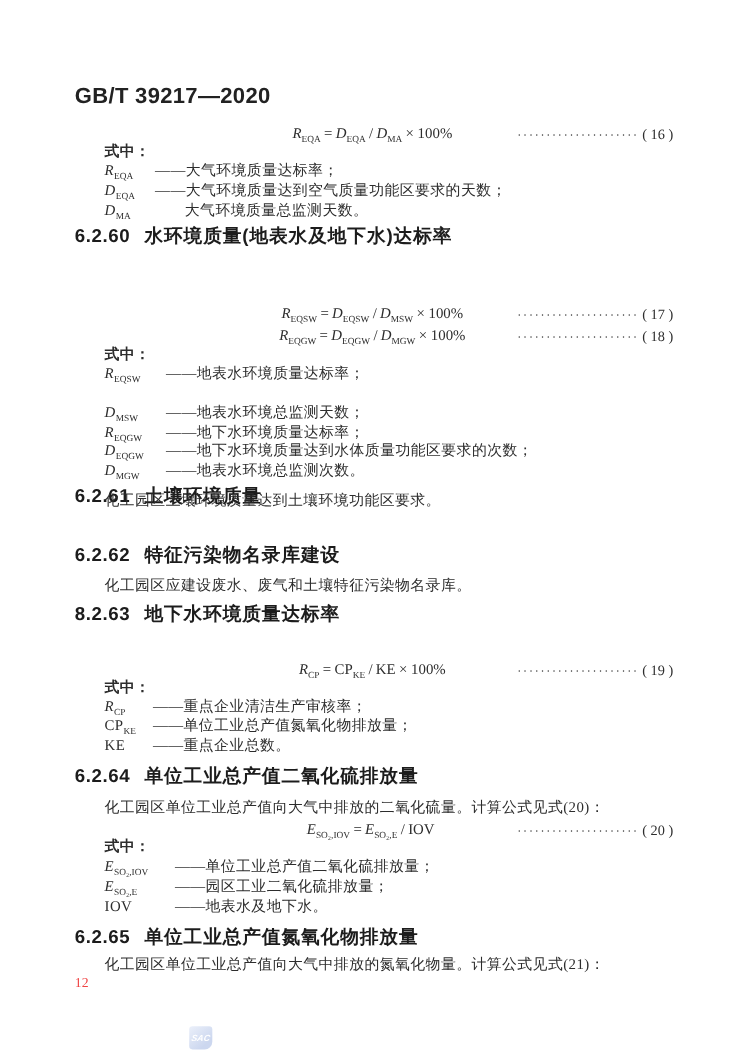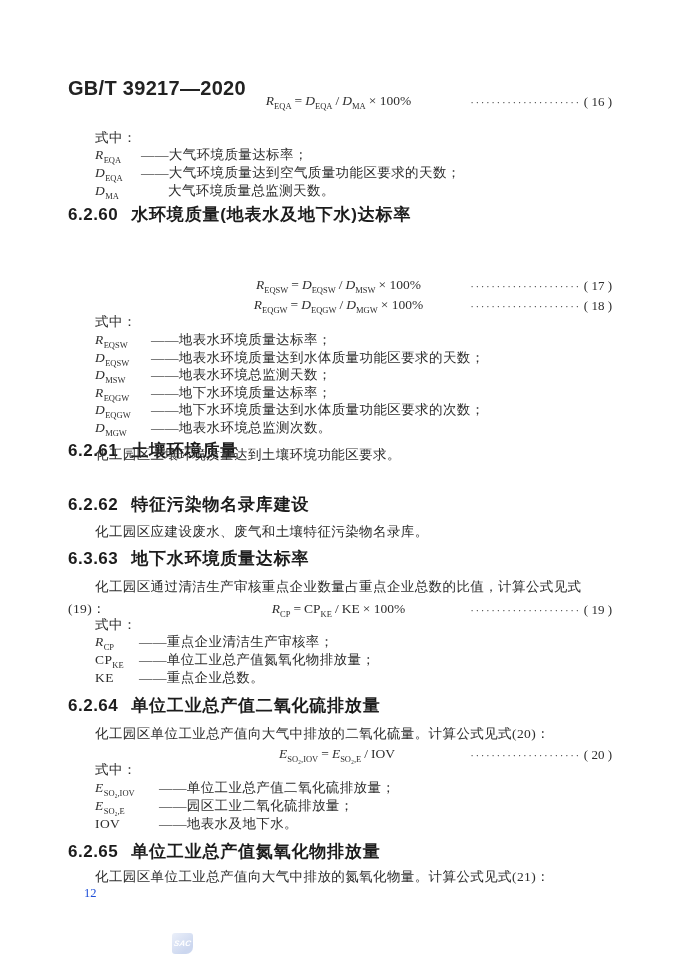--- a/index.html
+++ b/index.html
@@ -5,51 +5,51 @@
   html,body{margin:0;padding:0;background:#ffffff;}
   .page{position:relative;width:674px;height:962px;background:#ffffff;overflow:hidden;
         font-family:"Liberation Serif","DejaVu Serif",serif;color:#2d2d2d;}
   .blk{position:absolute;left:68px;right:62px;font-size:13.5px;line-height:17px;letter-spacing:0.4px;}
   .std-code{font-family:"Liberation Sans","DejaVu Sans",sans-serif;font-weight:bold;
             font-size:20px;letter-spacing:0.3px;color:#222;}
   .sec-head{font-family:"Liberation Sans","DejaVu Sans",sans-serif;font-weight:bold;
             font-size:17px;color:#1c1c1c;letter-spacing:0.8px;}
   .sec-no{margin-right:13px;letter-spacing:0.5px;}
   .para{text-indent:2em;line-height:22px;}
-  .where{left:95px;}
+  .where{left:95px;font-weight:bold;}
   .def-row{left:95px;white-space:nowrap;}
   .def-sym{display:inline-block;font-style:normal;}
   .def-sym i, .eq-body i{font-style:italic;font-family:"Liberation Serif","DejaVu Serif",serif;}
   sub{font-size:8.5px;letter-spacing:0;}
   .w16 .def-sym{min-width:46px;}
   .w17 .def-sym{min-width:56px;}
   .w19 .def-sym{min-width:44px;}
   .w20 .def-sym{min-width:64px;}
   .gap{padding-left:27px;}
   .eq-row{position:absolute;left:68px;right:62px;text-align:center;font-size:13.5px;line-height:17px;}
   .eq-body .op{padding:0 3px;}
   .eq-ref{position:absolute;right:0;top:1px;white-space:nowrap;}
   .dots{letter-spacing:1.6px;font-size:11px;color:#3a3a3a;}
   .eq-num{margin-left:3px;font-size:13px;color:#2d2d2d;}
-  .page-num{position:absolute;left:84px;top:886px;font-size:12.5px;color:#1d4ed8;}
+  .page-num{position:absolute;left:68px;top:886px;font-size:12.5px;color:#ef4444;}
   .watermark{position:absolute;left:172px;top:933px;width:21px;height:21px;
              border-radius:3px 3px 7px 3px;
              background:linear-gradient(140deg,#e9eef9 5%,#ccd7ef 75%);
              display:flex;align-items:center;justify-content:center;}
   .watermark span{color:#ffffff;font-style:italic;font-weight:bold;font-size:8px;
                   font-family:"Liberation Sans","DejaVu Sans",sans-serif;transform:skewX(-10deg);}
 </style>
 </head>
 <body>
 
 <div class="page">
 
   <div class="blk std-code" style="top:80px">GB/T 39217—2020</div>
 
-  <div class="eq-row" style="top:92px">
+  <div class="eq-row" style="top:112px">
     <span class="eq-body"><i>R</i><sub>EQA</sub><span class="op">=</span><i>D</i><sub>EQA</sub><span class="op">/</span><i>D</i><sub>MA</sub><span class="op">× 100%</span></span>
     <span class="eq-ref"><span class="dots">·····················</span><span class="eq-num">( 16 )</span></span>
   </div>
 
   <div class="blk where" style="top:129px">式中：</div>
 
   <div class="blk def-row w16" style="top:164px">
     <span class="def-sym"><i>D</i><sub>EQA</sub></span><span>——大气环境质量达到空气质量功能区要求的天数；</span>
   </div>
   <div class="blk def-row w16" style="top:146px">
@@ -70,23 +70,20 @@
   <div class="eq-row" style="top:296px">
     <span class="eq-body"><i>R</i><sub>EQGW</sub><span class="op">=</span><i>D</i><sub>EQGW</sub><span class="op">/</span><i>D</i><sub>MGW</sub><span class="op">× 100%</span></span>
     <span class="eq-ref"><span class="dots">·····················</span><span class="eq-num">( 18 )</span></span>
   </div>
 
   <div class="blk where" style="top:313px">式中：</div>
 
   <div class="blk def-row w17" style="top:331px">
     <span class="def-sym"><i>R</i><sub>EQSW</sub></span><span>——地表水环境质量达标率；</span>
   </div>
-  <div class="blk def-row w17" style="top:349px">
-    <span class="def-sym"><i>D</i><sub>EQSW</sub></span><span>——地表水环境质量达到水体质量功能区要求的天数；</span>
-  </div>
   <div class="blk def-row w17" style="top:366px">
     <span class="def-sym"><i>D</i><sub>MSW</sub></span><span>——地表水环境总监测天数；</span>
   </div>
   <div class="blk def-row w17" style="top:384px">
     <span class="def-sym"><i>R</i><sub>EQGW</sub></span><span>——地下水环境质量达标率；</span>
   </div>
   <div class="blk def-row w17" style="top:401px">
     <span class="def-sym"><i>D</i><sub>EQGW</sub></span><span>——地下水环境质量达到水体质量功能区要求的次数；</span>
   </div>
   <div class="blk def-row w17" style="top:419px">
@@ -97,23 +94,22 @@
     <span class="sec-no">6.2.61</span><span>土壤环境质量</span>
   </div>
   <div class="blk para" style="top:444px">化工园区土壤环境质量达到土壤环境功能区要求。</div>
 
   <div class="blk sec-head" style="top:496px">
     <span class="sec-no">6.2.62</span><span>特征污染物名录库建设</span>
   </div>
   <div class="blk para" style="top:521px">化工园区应建设废水、废气和土壤特征污染物名录库。</div>
 
   <div class="blk sec-head" style="top:550px">
-    <span class="sec-no">6.3.63</span><span>地下水环境质量达标率</span>
+    <span class="sec-no">8.2.63</span><span>地下水环境质量达标率</span>
   </div>
-  <div class="blk para" style="top:576px">化工园区通过清洁生产审核重点企业数量占重点企业总数的比值，计算公式见式(19)：</div>
 
   <div class="eq-row" style="top:600px">
     <span class="eq-body"><i>R</i><sub>CP</sub><span class="op">=</span><span>CP</span><sub>KE</sub><span class="op">/</span><span>KE</span><sub></sub><span class="op">× 100%</span></span>
     <span class="eq-ref"><span class="dots">·····················</span><span class="eq-num">( 19 )</span></span>
   </div>
 
   <div class="blk where" style="top:616px">式中：</div>
 
   <div class="blk def-row w19" style="top:633px">
     <span class="def-sym"><i>R</i><sub>CP</sub></span><span>——重点企业清洁生产审核率；</span>

